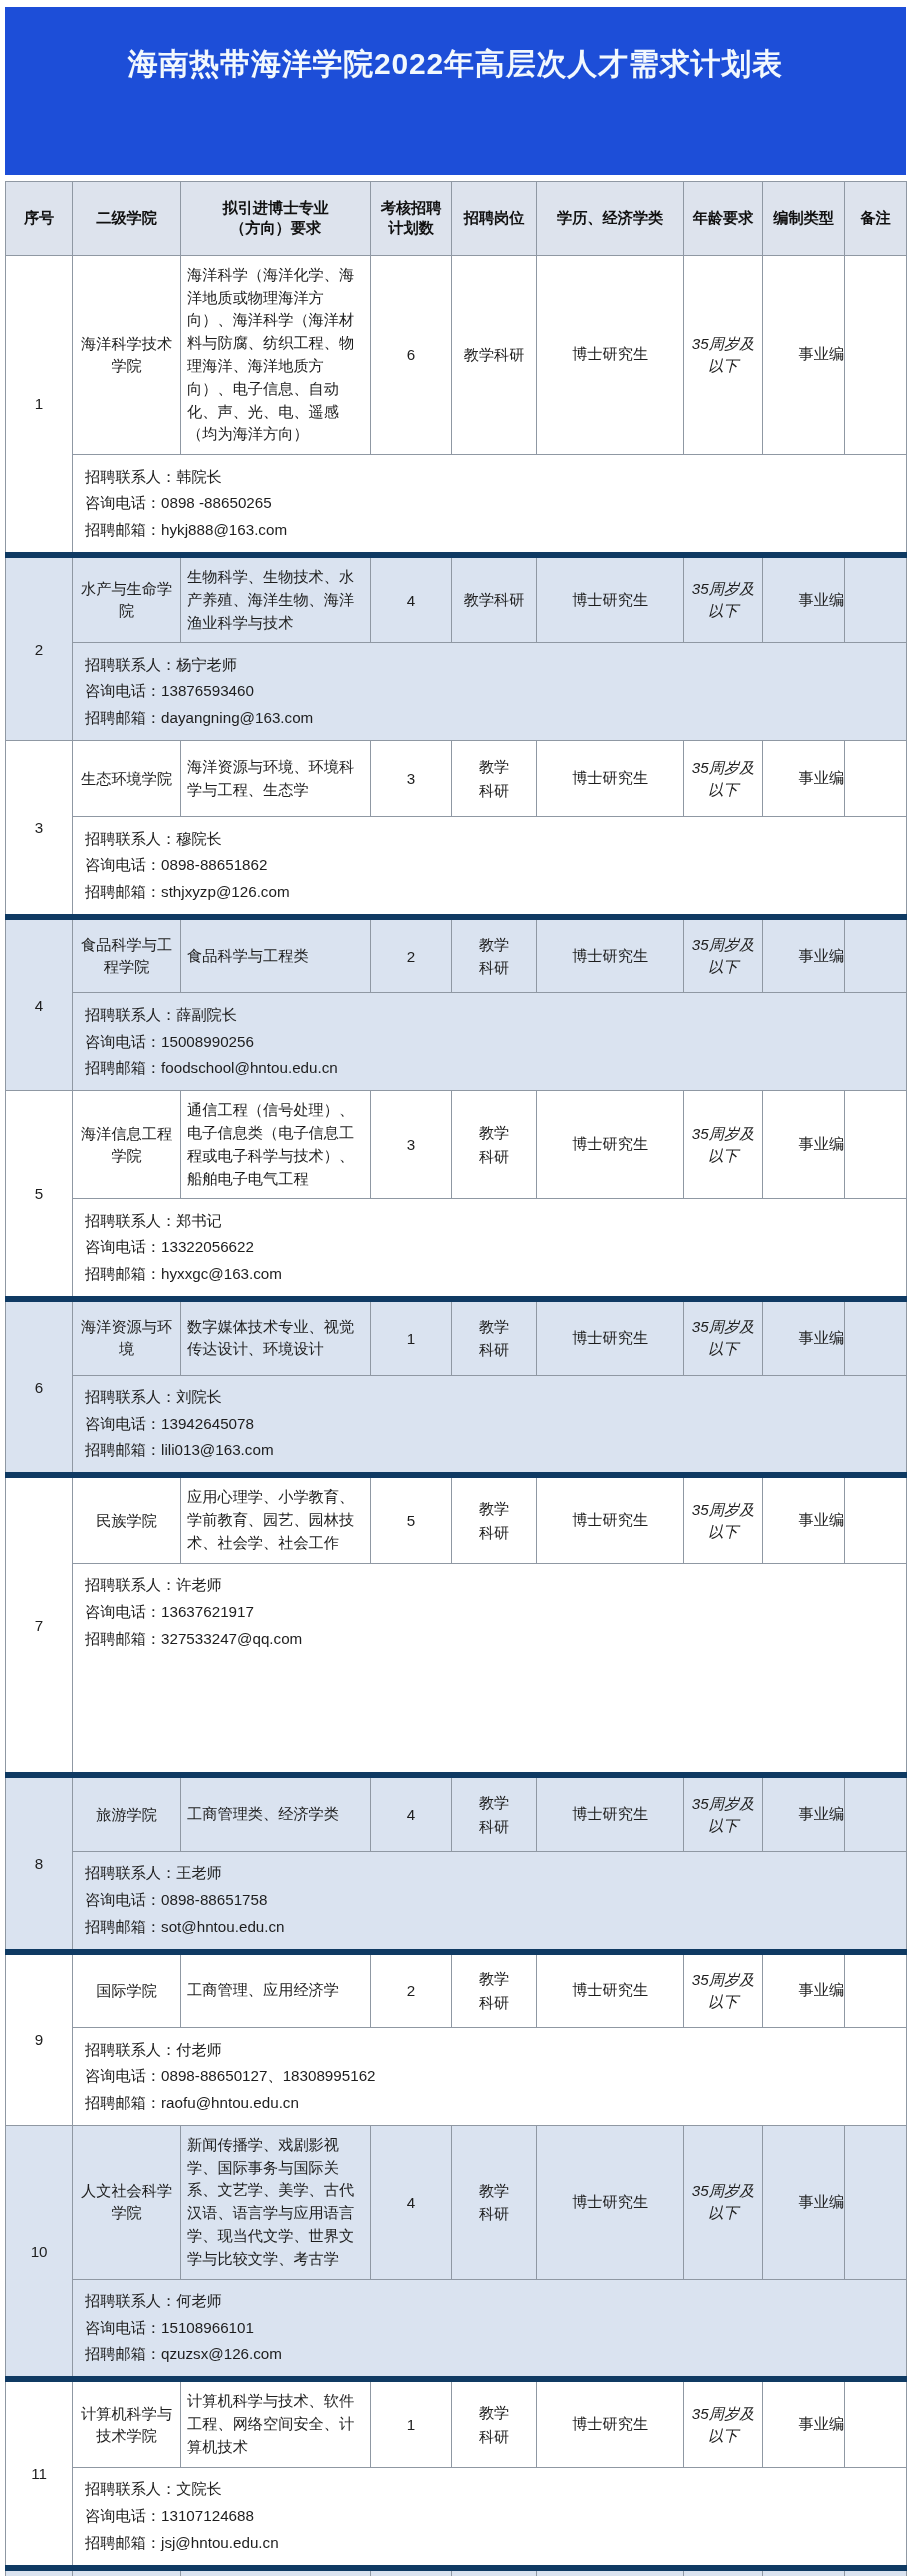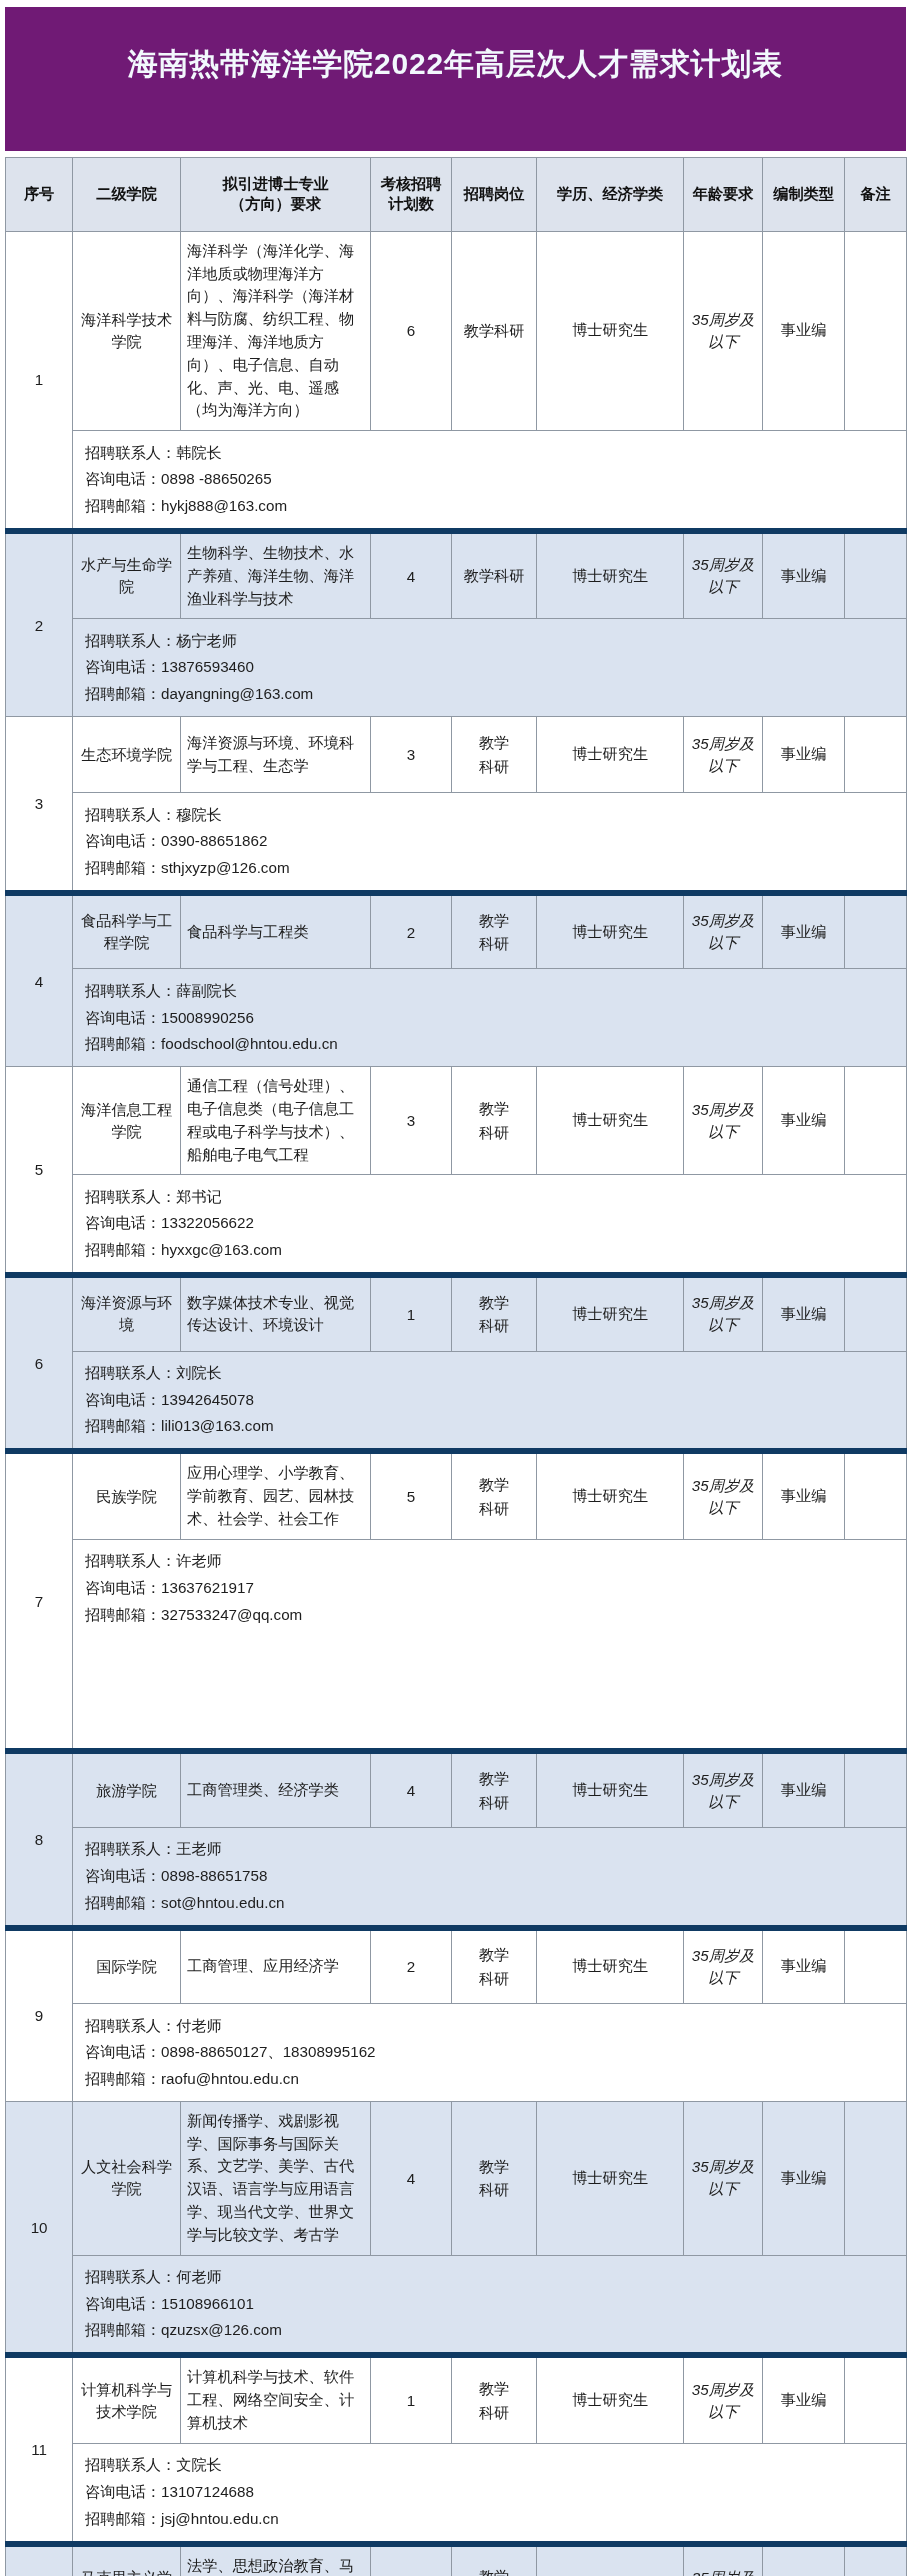--- a/index.html
+++ b/index.html
@@ -6,22 +6,22 @@
   html,body { background:#ffffff; }
   body {
     width: 914px;
     font-family: "Liberation Sans", "DejaVu Sans", sans-serif;
     color: #1d1d1d;
   }
   .page { width: 914px; padding: 6.8px 8.5px 8.5px 5.1px; }
 
   
   .title-band {
-    background: #701a75;
-    height: 144px;
+    background: #1d4ed8;
+    height: 168px;
     padding-top: 37px;
     text-align: center;
     color: #f2f8fd;
     font-weight: bold;
   }
   .title-band .t1 { font-size: 30px; letter-spacing: 0.8px; }
   .title-band .t2 { font-size: 28px; margin-top: 13.5px; letter-spacing: 1.7px; }
 
   
   table.req {
@@ -45,21 +45,21 @@
     white-space: pre-line;
     line-height: 1.35;
   }
   td.c-no      { text-align: center; font-size: 16px; }
   td.c-college { text-align: center; padding: 3.4px 5.1px; line-height: 1.45; }
   td.c-majors  { text-align: left; padding: 8px 6px; line-height: 1.5; font-size: 15.7px; }
   td.c-count   { text-align: center; font-size: 16px; }
   td.c-post    { text-align: center; white-space: pre-line; line-height: 1.55; }
   td.c-degree  { text-align: center; }
   td.c-age     { text-align: center; padding: 1.7px 5.1px; line-height: 1.45; font-style: italic; }
-  td.c-type    { text-align: center; }
+  td.c-type    { text-align: right; }
   td.c-note    { text-align: center; }
   td.c-contact {
     text-align: left;
     padding: 8.5px 0 8.5px 12px;
     height: 78px;
     font-size: 16px;
     line-height: 1.75;
   }
   tr.main-row td { height: 76px; }
 
@@ -168,21 +168,21 @@
     <td class="c-post">教学
 科研</td>
     <td class="c-degree">博士研究生</td>
     <td class="c-age">35周岁及以下</td>
     <td class="c-type">事业编</td>
     <td class="c-note"></td>
   </tr>
   <tr class="contact-row">
     <td class="c-contact" colspan="8">
       <div>招聘联系人：穆院长</div>
-      <div>咨询电话：0390-88651862</div>
+      <div>咨询电话：0898-88651862</div>
       <div>招聘邮箱：sthjxyzp@126.com</div>
     </td>
   </tr>
 
   <tr class="main-row shaded">
     <td class="c-no" rowspan="2">4</td>
     <td class="c-college">食品科学与工程学院</td>
     <td class="c-majors">食品科学与工程类</td>
     <td class="c-count">2</td>
     <td class="c-post">教学

